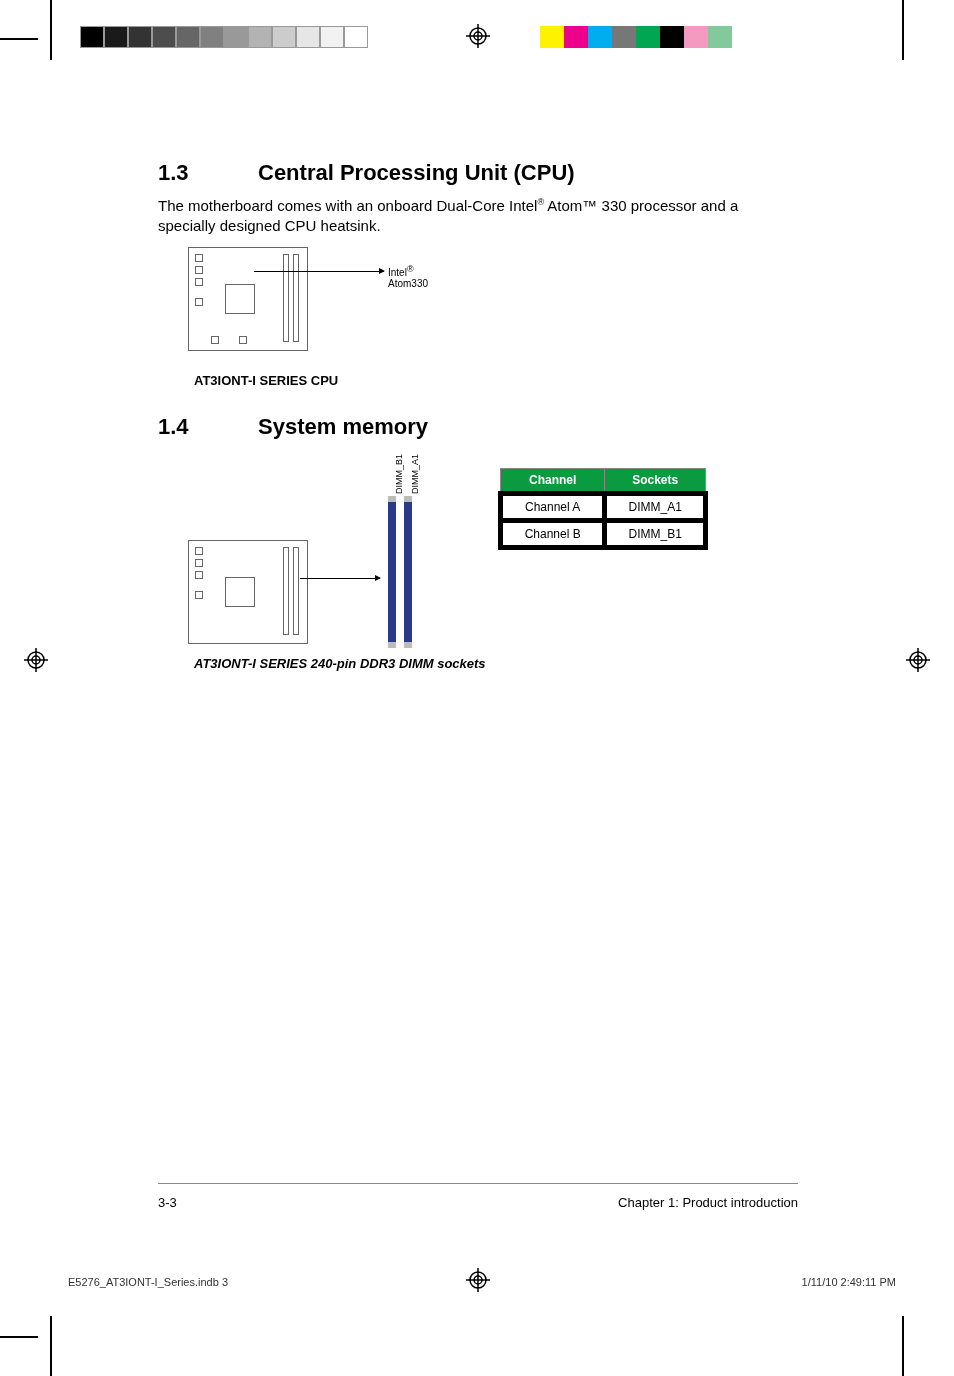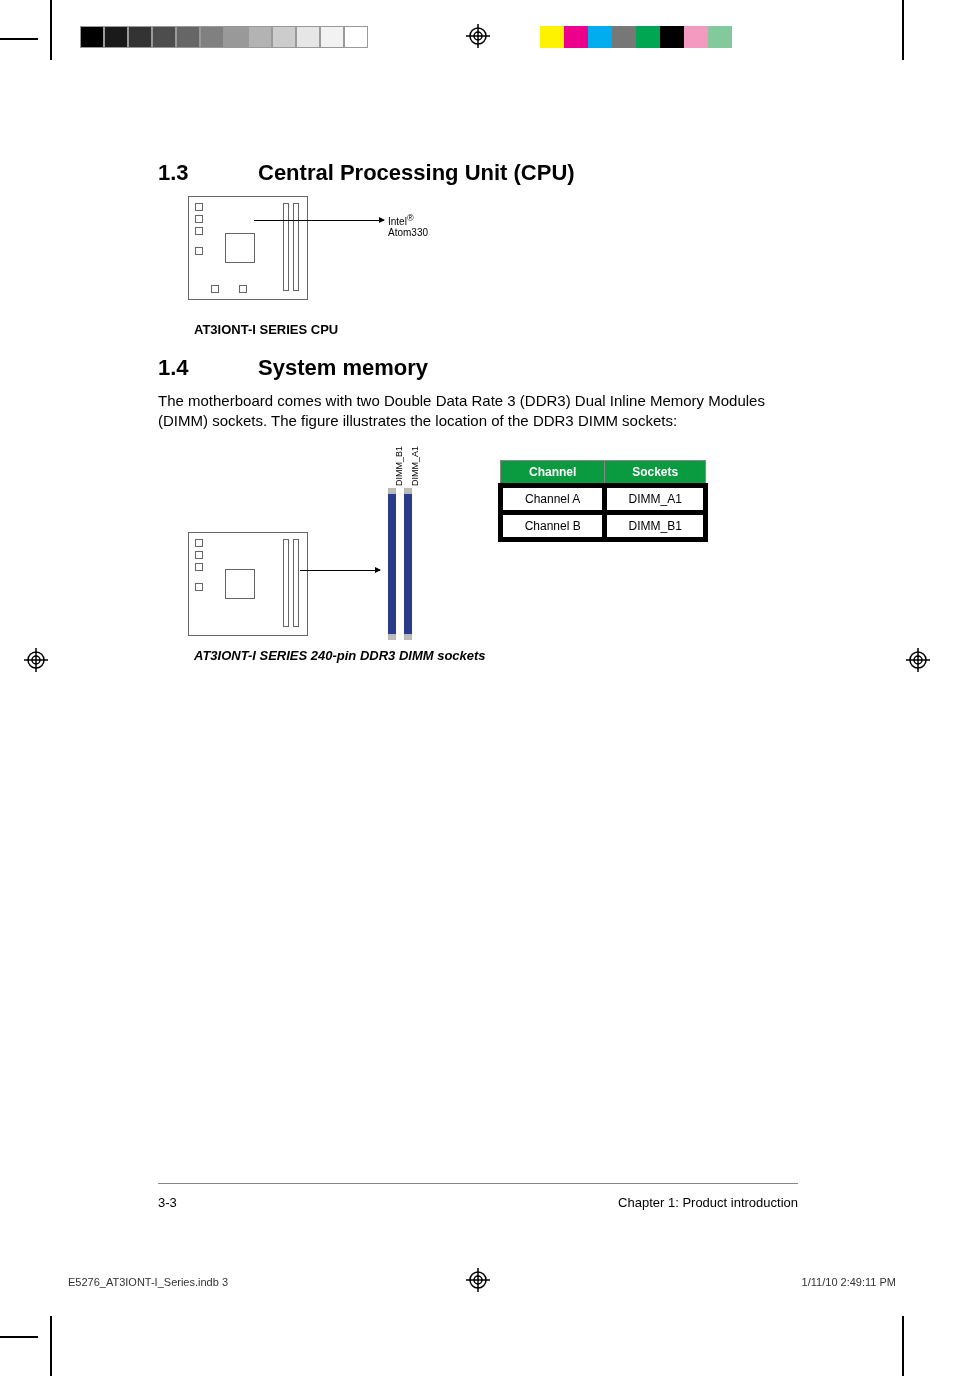--- a/index.html
+++ b/index.html
@@ -61,21 +61,21 @@
   }
   .board .chip-lg { position:absolute; width:30px; height:30px; border:1.5px solid #666; }
   .board .slot { position:absolute; width:6px; height:88px; border:1.5px solid #666; }
   .board .port { position:absolute; width:8px; height:8px; border:1.5px solid #666; }
   .arrow-line { position:absolute; height:1px; background:#000; }
   .arrow-line::after {
     content:''; position:absolute; right:-1px; top:-3px;
     border-left:6px solid #000; border-top:3.5px solid transparent; border-bottom:3.5px solid transparent;
   }
   .arrow-label { position:absolute; font-size:10px; }
-  .diagram-caption { font-size: 13px; font-weight: bold; margin-left:36px; margin-bottom: 18px; }
+  .diagram-caption { font-size: 13px; font-weight: bold; margin-left:36px; margin-bottom: 26px; }
 
   .h-sub { font-size: 17px; font-weight: bold; margin: 10px 0 8px 0; }
   .h-sub .num { display:inline-block; width:80px; }
 
   .diagram2-wrap { position:relative; display:flex; align-items:flex-end; gap:40px; margin-top:18px; }
   .diagram2 { position:relative; margin-left:30px; width:240px; height:190px; }
   .dimm { position:absolute; width:8px; height:140px; top:44px; }
   .dimm-fill { width:100%; height:100%; background:#2a3a8a; }
   .dimm-cap { position:absolute; top:-6px; width:8px; height:6px; background:#bbb; }
   .dimm-bot { position:absolute; bottom:-6px; width:8px; height:6px; background:#bbb; }
@@ -166,20 +166,23 @@
       <line x1="12" y1="0" x2="12" y2="24" stroke="#000" stroke-width="1.5"></line>
       <line x1="0" y1="12" x2="24" y2="12" stroke="#000" stroke-width="1.5"></line>
     </svg>
 </div>
 
 <div class="page">
 
   <div class="h-sec">
     <span class="num">1.3</span><span>Central Processing Unit (CPU)</span>
   </div>
+  <p class="body-text">
+    <span>The motherboard comes with an onboard Dual-Core Intel</span><sup>®</sup><span> Atom™ 330 processor and a specially designed CPU heatsink.</span>
+  </p>
 
   <div class="diagram">
     <div class="board">
       <div class="chip-lg" style="top:36px; left:36px;"></div>
       <div class="slot" style="top:6px; left:94px;"></div>
       <div class="slot" style="top:6px; left:104px;"></div>
       <div class="port" style="top:6px; left:6px;"></div>
       <div class="port" style="top:18px; left:6px;"></div>
       <div class="port" style="top:30px; left:6px;"></div>
       <div class="port" style="top:50px; left:6px;"></div>
@@ -189,21 +192,20 @@
     <div class="arrow-line" style="top:24px; left:66px; width:130px;"></div>
     <div class="arrow-label" style="top:17px; left:200px;">
       <span>Intel</span><sup>®</sup><span> Atom330</span>
     </div>
   </div>
   <div class="diagram-caption">AT3IONT-I SERIES CPU</div>
 
   <div class="h-sec">
     <span class="num">1.4</span><span>System memory</span>
   </div>
-  <p class="body-text">The motherboard comes with two Double Data Rate 3 (DDR3) Dual Inline Memory Modules (DIMM) sockets. The figure illustrates the location of the DDR3 DIMM sockets:</p>
 
   <div class="diagram2-wrap">
     <div class="diagram2">
       <div class="board2">
         <div class="chip-lg" style="position:absolute;top:36px; left:36px; width:30px;height:30px;border:1.5px solid #666;"></div>
         <div style="position:absolute;top:6px; left:94px; width:6px;height:88px;border:1.5px solid #666;"></div>
         <div style="position:absolute;top:6px; left:104px; width:6px;height:88px;border:1.5px solid #666;"></div>
         <div style="position:absolute;top:6px; left:6px; width:8px;height:8px;border:1.5px solid #666;"></div>
         <div style="position:absolute;top:18px; left:6px; width:8px;height:8px;border:1.5px solid #666;"></div>
         <div style="position:absolute;top:30px; left:6px; width:8px;height:8px;border:1.5px solid #666;"></div>

